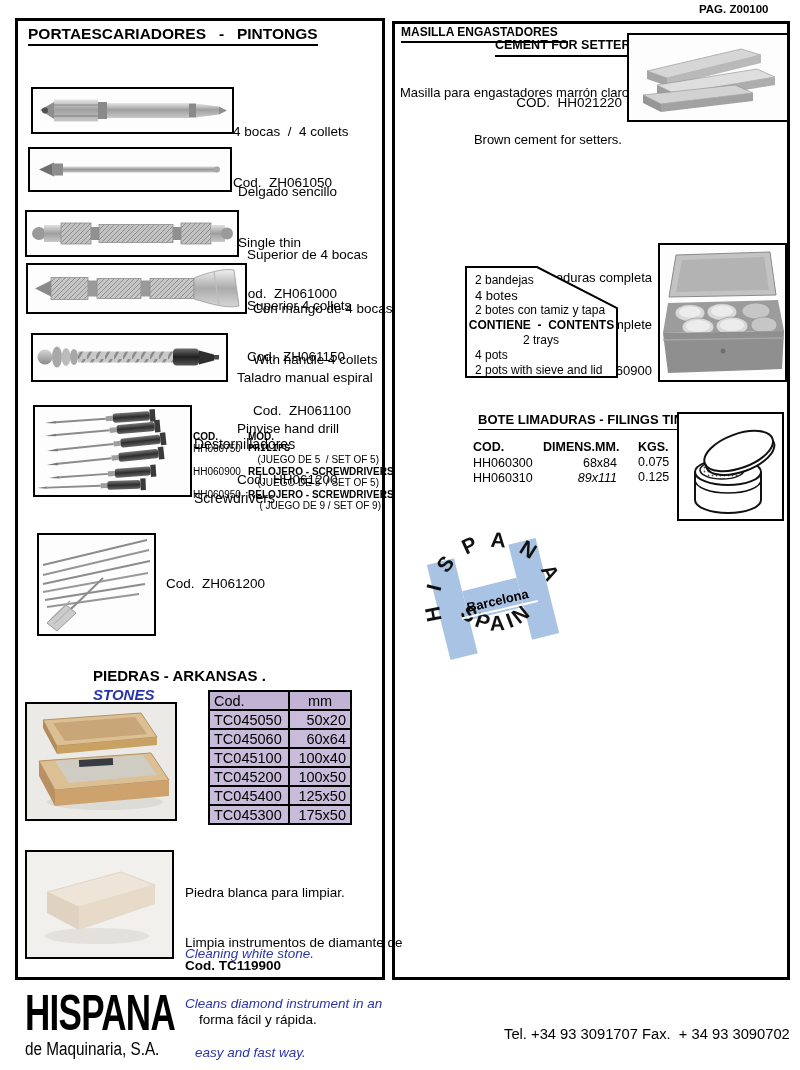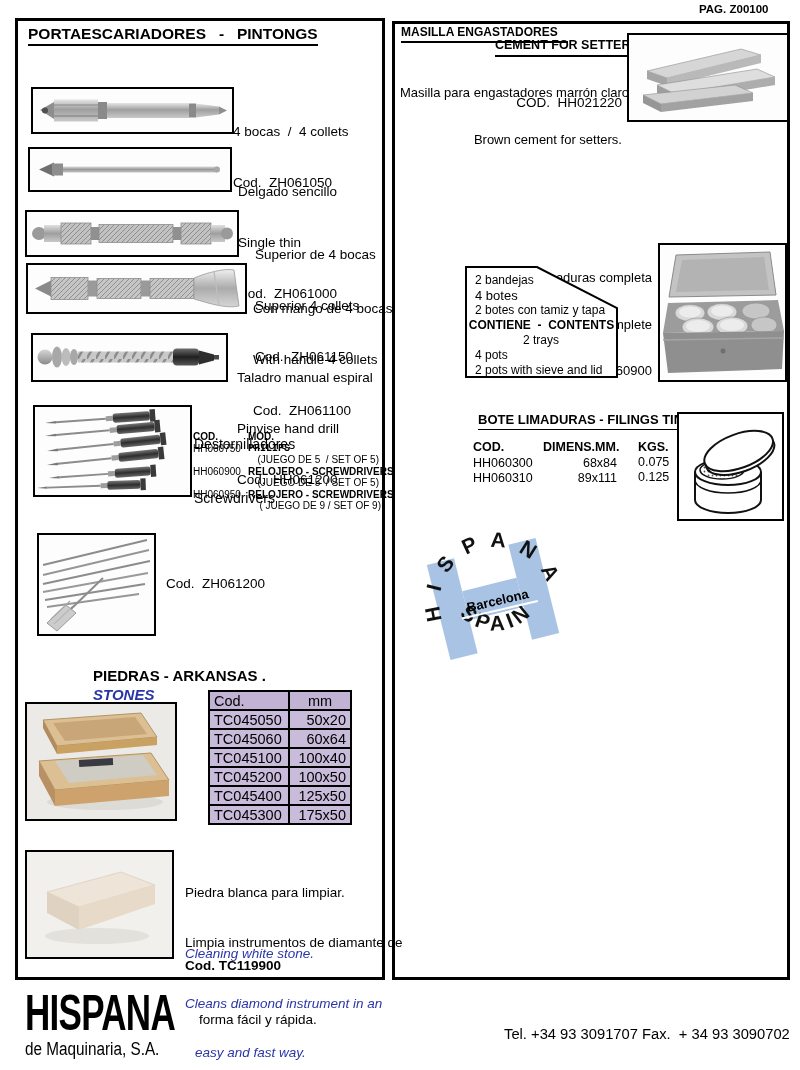--- a/index.html
+++ b/index.html
@@ -104,21 +104,21 @@
         <rect x="17" y="13" width="17" height="17" fill="url(#m3)"></rect>
         <rect x="34" y="11" width="30" height="21" fill="url(#kn3)" stroke="#8d8d8d" stroke-width="0.8"></rect>
         <rect x="64" y="15" width="8" height="13" fill="#909090"></rect>
         <rect x="72" y="12.5" width="74" height="18" fill="url(#kn3)" stroke="#8d8d8d" stroke-width="0.8"></rect>
         <rect x="146" y="15" width="8" height="13" fill="#909090"></rect>
         <rect x="154" y="11" width="30" height="21" fill="url(#kn3)" stroke="#8d8d8d" stroke-width="0.8"></rect>
         <rect x="184" y="13" width="14" height="17" fill="url(#m3)"></rect>
         <ellipse cx="200" cy="21.5" rx="6" ry="6" fill="#9a9a9a"></ellipse>
       </svg>
     </div>
-    <div class="t pl" style="left:247px;top:212px;margin-left:8px;">
+    <div class="t pl" style="left:247px;top:212px;">
       <div>Superior de 4 bocas</div>
       <div>Superior 4 collets</div>
       <div>Cod.  ZH061150</div>
     </div>
 
     <div class="img" style="left:26px;top:263px;width:217px;height:47px;">
       <svg viewBox="0 0 217 47" preserveAspectRatio="none">
         <defs>
           <pattern id="kn4" width="5" height="5" patternUnits="userSpaceOnUse">
               <rect width="5" height="5" fill="#c6c6c6"></rect>
@@ -412,21 +412,21 @@
 
     <div class="t b" style="left:478px;top:412px;font-size:13px;border-bottom:1.5px solid #000;padding-bottom:1px;">BOTE LIMADURAS - FILINGS TIN</div>
     <div>
       <div class="t b" style="left:473px;top:440px;font-size:12.5px;">COD.</div>
       <div class="t b" style="left:543px;top:440px;font-size:12.5px;">DIMENS.MM.</div>
       <div class="t b" style="left:638px;top:440px;font-size:12.5px;">KGS.</div>
       <div class="t" style="left:473px;top:456px;font-size:12.5px;">HH060300</div>
       <div class="t ra" style="left:543px;top:456px;width:74px;font-size:12.5px;">68x84</div>
       <div class="t" style="left:638px;top:455px;font-size:12.5px;">0.075</div>
       <div class="t" style="left:473px;top:471px;font-size:12.5px;">HH060310</div>
-      <div class="t ra" style="left:543px;top:471px;width:74px;font-size:12.5px;">89x111</div>
+      <div class="t ra" style="left:543px;top:471px;width:74px;font-size:12.5px;font-style:italic;">89x111</div>
       <div class="t" style="left:638px;top:470px;font-size:12.5px;">0.125</div>
     </div>
     <div class="img" style="left:677px;top:412px;width:103px;height:105px;background:#fff;">
       <svg viewBox="0 0 103 105" preserveAspectRatio="none">
         <defs>
             <pattern id="d12" width="4" height="4" patternUnits="userSpaceOnUse">
               <rect width="4" height="4" fill="#fff"></rect>
               <circle cx="1.5" cy="1.5" r="0.9" fill="#555"></circle>
             </pattern>
           </defs>

